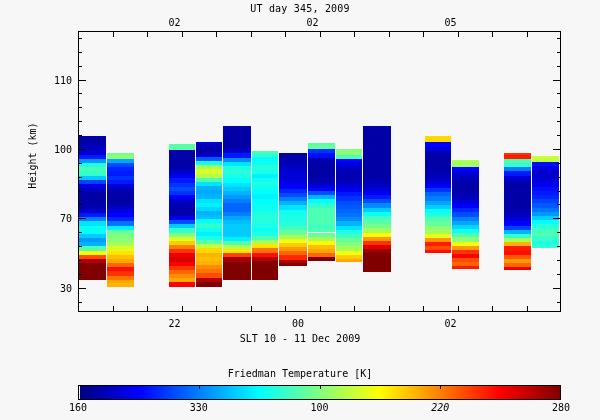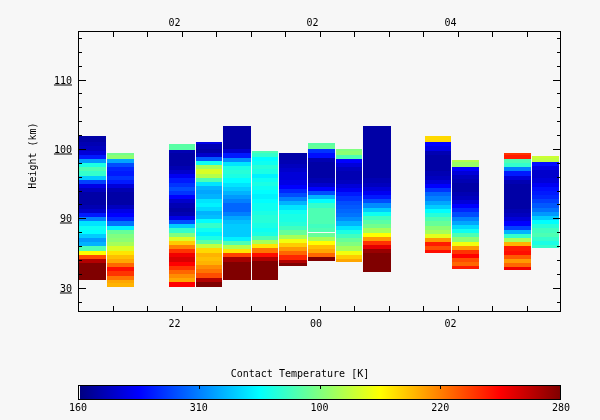--- a/index.html
+++ b/index.html
@@ -92,21 +92,21 @@
     background: #000;
   }
 
   .tlabel {
     position: absolute;
     font-size: 10px;
     white-space: nowrap;
   }
   .tlabel-top   { transform: translate(-50%, 0); }
   .tlabel-bot   { transform: translate(-50%, 0); }
-  .tlabel-left  { transform: translate(-100%, -50%); text-decoration: underline; }
+  .tlabel-left  { transform: translate(-100%, -50%); }
 
   
   .cbar-title {
     position: absolute;
     left: 0;
     top: 368px;
     width: 600px;
     text-align: center;
     font-size: 10px;
   }
@@ -145,23 +145,25 @@
     top: 402px;
     font-size: 10px;
     transform: translateX(-50%);
   }
 </style>
 </head>
 <body>
 
 <div class="fig">
 
+  <div class="title-top">UT day 345, 2009</div>
 
   <div class="ylabel">Height (km)</div>
 
+  <div class="xlabel-bottom">SLT 10 - 11 Dec 2009</div>
 
   <div class="plot-frame">
     <div class="plot-inner" id="plot-inner">
         <div class="col" style="left: 0px; width: 27.048px; top: 104.074px; height: 144.316px; bottom: auto;">
           <div class="cell" style="top: 0px; height: 2.08148px; background: rgb(0, 0, 166);"></div>
           <div class="cell" style="top: 2.08148px; height: 4.16296px; background: rgb(0, 0, 166);"></div>
           <div class="cell" style="top: 6.24444px; height: 4.16296px; background: rgb(0, 0, 179);"></div>
           <div class="cell" style="top: 10.4074px; height: 4.16296px; background: rgb(0, 0, 191);"></div>
           <div class="cell" style="top: 14.5704px; height: 4.16296px; background: rgb(0, 0, 217);"></div>
           <div class="cell" style="top: 18.7333px; height: 4.16296px; background: rgb(0, 25, 255);"></div>
@@ -632,21 +634,21 @@
       <div class="tick" style="left: 78px; top: 273.84px; width: 4px; height: 1px;"></div>
       <div class="tick" style="left: 557px; top: 273.84px; width: 4px; height: 1px;"></div>
       <div class="tick" style="left: 78px; top: 259.963px; width: 4px; height: 1px;"></div>
       <div class="tick" style="left: 557px; top: 259.963px; width: 4px; height: 1px;"></div>
       <div class="tick" style="left: 78px; top: 246.086px; width: 4px; height: 1px;"></div>
       <div class="tick" style="left: 557px; top: 246.086px; width: 4px; height: 1px;"></div>
       <div class="tick" style="left: 78px; top: 232.21px; width: 4px; height: 1px;"></div>
       <div class="tick" style="left: 557px; top: 232.21px; width: 4px; height: 1px;"></div>
       <div class="tick" style="left: 78px; top: 218.333px; width: 8px; height: 1px;"></div>
       <div class="tick" style="left: 553px; top: 218.333px; width: 8px; height: 1px;"></div>
-      <div class="tlabel tlabel-left" style="left: 72px; top: 218.333px;">90</div>
+      <div class="tlabel tlabel-left" style="left: 72px; top: 218.333px;">70</div>
       <div class="tick" style="left: 78px; top: 204.457px; width: 4px; height: 1px;"></div>
       <div class="tick" style="left: 557px; top: 204.457px; width: 4px; height: 1px;"></div>
       <div class="tick" style="left: 78px; top: 190.58px; width: 4px; height: 1px;"></div>
       <div class="tick" style="left: 557px; top: 190.58px; width: 4px; height: 1px;"></div>
       <div class="tick" style="left: 78px; top: 176.704px; width: 4px; height: 1px;"></div>
       <div class="tick" style="left: 557px; top: 176.704px; width: 4px; height: 1px;"></div>
       <div class="tick" style="left: 78px; top: 162.827px; width: 4px; height: 1px;"></div>
       <div class="tick" style="left: 557px; top: 162.827px; width: 4px; height: 1px;"></div>
       <div class="tick" style="left: 78px; top: 148.951px; width: 8px; height: 1px;"></div>
       <div class="tick" style="left: 553px; top: 148.951px; width: 8px; height: 1px;"></div>
@@ -693,38 +695,38 @@
       <div class="tick" style="left: 457.5px; top: 31px; width: 1px; height: 6px;"></div>
       <div class="tick" style="left: 457.5px; top: 306px; width: 1px; height: 6px;"></div>
       <div class="tick" style="left: 492px; top: 31px; width: 1px; height: 6px;"></div>
       <div class="tick" style="left: 492px; top: 306px; width: 1px; height: 6px;"></div>
       <div class="tick" style="left: 526.5px; top: 31px; width: 1px; height: 6px;"></div>
       <div class="tick" style="left: 526.5px; top: 306px; width: 1px; height: 6px;"></div>
       <div class="tick" style="left: 560px; top: 31px; width: 1px; height: 6px;"></div>
       <div class="tick" style="left: 560px; top: 306px; width: 1px; height: 6px;"></div>
       <div class="tlabel tlabel-top" style="left: 174.6px; top: 17px;">02</div>
       <div class="tlabel tlabel-top" style="left: 312.6px; top: 17px;">02</div>
-      <div class="tlabel tlabel-top" style="left: 450.6px; top: 17px;">04</div>
+      <div class="tlabel tlabel-top" style="left: 450.6px; top: 17px;">05</div>
       <div class="tlabel tlabel-bot" style="left: 174.6px; top: 318px;">22</div>
-      <div class="tlabel tlabel-bot" style="left: 316px; top: 318px; text-align: center;">00</div>
+      <div class="tlabel tlabel-bot" style="left: 298px; top: 318px; text-align: center;">00</div>
       <div class="tlabel tlabel-bot" style="left: 450.6px; top: 318px;">02</div>
     </div>
 
 
-  <div class="cbar-title">Contact Temperature [K]</div>
+  <div class="cbar-title">Friedman Temperature [K]</div>
   <div class="cbar-box">
     <div class="cbar-grad" id="cbar-grad" style="background: linear-gradient(to right, rgb(0, 0, 128) 0%, rgb(0, 0, 153) 2.5%, rgb(0, 0, 179) 5%, rgb(0, 0, 204) 7.5%, rgb(0, 0, 230) 10%, rgb(0, 0, 255) 12.5%, rgb(0, 25, 255) 15%, rgb(0, 51, 255) 17.5%, rgb(0, 77, 255) 20%, rgb(0, 102, 255) 22.5%, rgb(0, 128, 255) 25%, rgb(0, 153, 255) 27.5%, rgb(0, 179, 255) 30%, rgb(0, 204, 255) 32.5%, rgb(0, 229, 255) 35%, rgb(0, 255, 255) 37.5%, rgb(26, 255, 229) 40%, rgb(51, 255, 204) 42.5%, rgb(77, 255, 179) 45%, rgb(102, 255, 153) 47.5%, rgb(128, 255, 128) 50%, rgb(153, 255, 102) 52.5%, rgb(179, 255, 76) 55%, rgb(204, 255, 51) 57.5%, rgb(229, 255, 26) 60%, rgb(255, 255, 0) 62.5%, rgb(255, 229, 0) 65%, rgb(255, 204, 0) 67.5%, rgb(255, 179, 0) 70%, rgb(255, 153, 0) 72.5%, rgb(255, 128, 0) 75%, rgb(255, 102, 0) 77.5%, rgb(255, 76, 0) 80%, rgb(255, 51, 0) 82.5%, rgb(255, 26, 0) 85%, rgb(255, 0, 0) 87.5%, rgb(229, 0, 0) 90%, rgb(204, 0, 0) 92.5%, rgb(179, 0, 0) 95%, rgb(153, 0, 0) 97.5%, rgb(128, 0, 0) 100%);"></div>
   <div class="cbar-seam" style="left: 0px;"></div>
     </div>
   <div id="cbar-decor">
       <div class="cbar-tick" style="left: 78px;"></div>
       <div class="cbar-label" style="left: 78px;">160</div>
       <div class="cbar-tick" style="left: 198.75px;"></div>
-      <div class="cbar-label" style="left: 198.75px;">310</div>
+      <div class="cbar-label" style="left: 198.75px;">330</div>
       <div class="cbar-tick" style="left: 319.5px;"></div>
       <div class="cbar-label" style="left: 319.5px;">100</div>
       <div class="cbar-tick" style="left: 440.25px;"></div>
-      <div class="cbar-label" style="left: 440.25px;">220</div>
+      <div class="cbar-label" style="left: 440.25px; font-style: italic;">220</div>
       <div class="cbar-tick" style="left: 560px;"></div>
       <div class="cbar-label" style="left: 561px;">280</div>
     </div>
 
 </div>
 
 </body></html>

